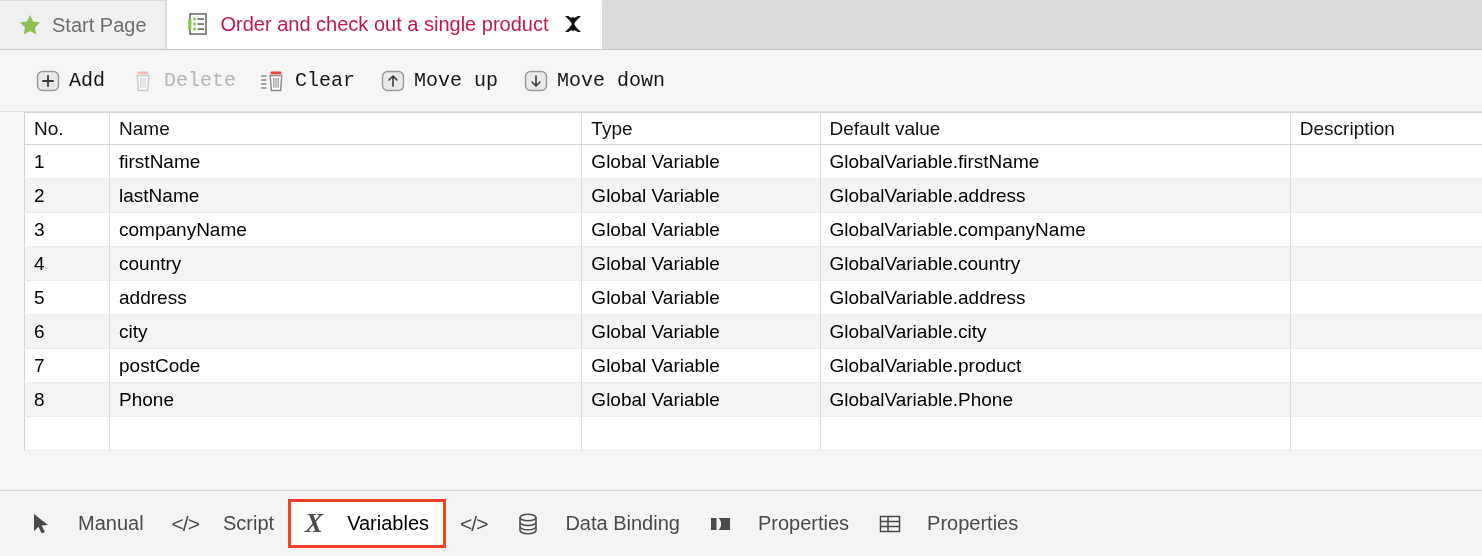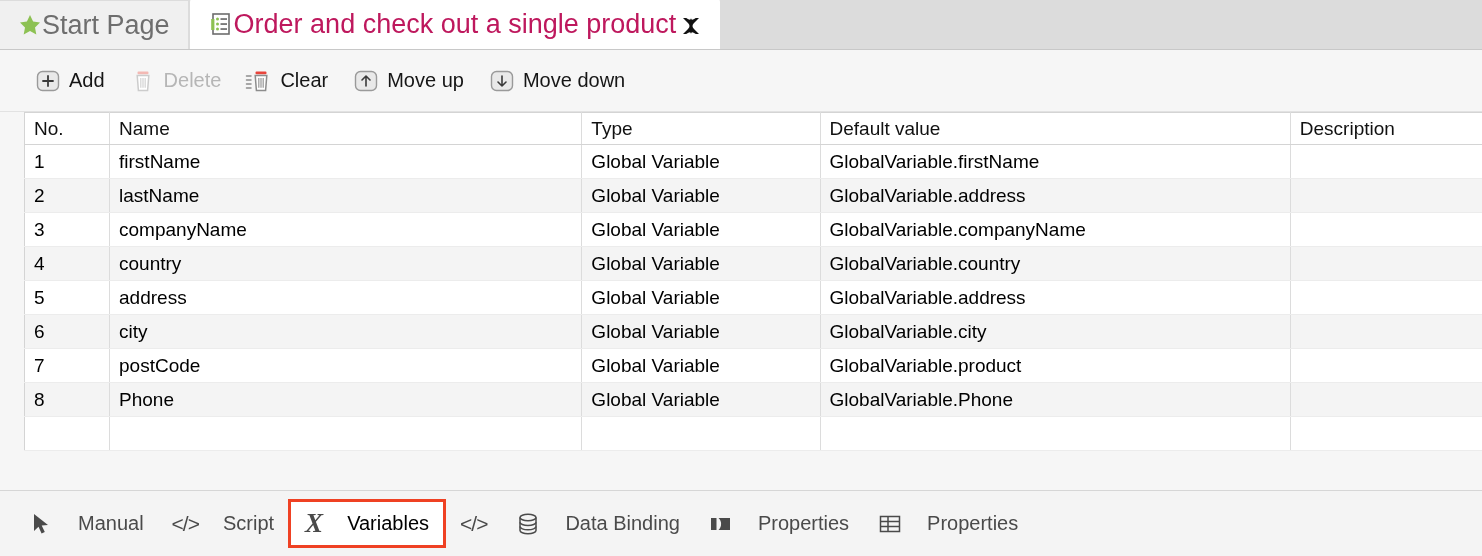--- a/index.html
+++ b/index.html
@@ -25,23 +25,23 @@
     min-height: 50px;
     background: #dcdcdc;
     display: flex;
     align-items: flex-end;
     border-bottom: 1px solid #c8c8c8;
   }
   .tab {
     height: 48px;
     display: flex;
     align-items: center;
-    gap: 0;
+    gap: 10px;
     padding: 0 18px;
-    font-size: 27px;
+    font-size: 20px;
     cursor: default;
     position: relative;
   }
   .tab.inactive {
     background: #f0f0f0;
     color: #6e6e6e;
     margin-right: 2px;
   }
   .tab.active {
     background: #ffffff;
@@ -85,20 +85,21 @@
     border-bottom: 1px solid #e2e2e2;
   }
   .tbtn {
     display: flex;
     align-items: center;
     gap: 7px;
     font-size: 20px;
     color: #161616;
     cursor: default;
     white-space: nowrap;
+    font-family: Liberation Mono, monospace;
   }
   .tbtn.disabled { color: #b6b6b6; }
   .tbtn-ico { width: 28px; height: 28px; flex: 0 0 auto; display: block; }
 
   
   .table-wrap {
     flex: 1 1 auto;
     background: #f6f6f6;
     padding: 0 24px 0 24px;
     overflow: hidden;

